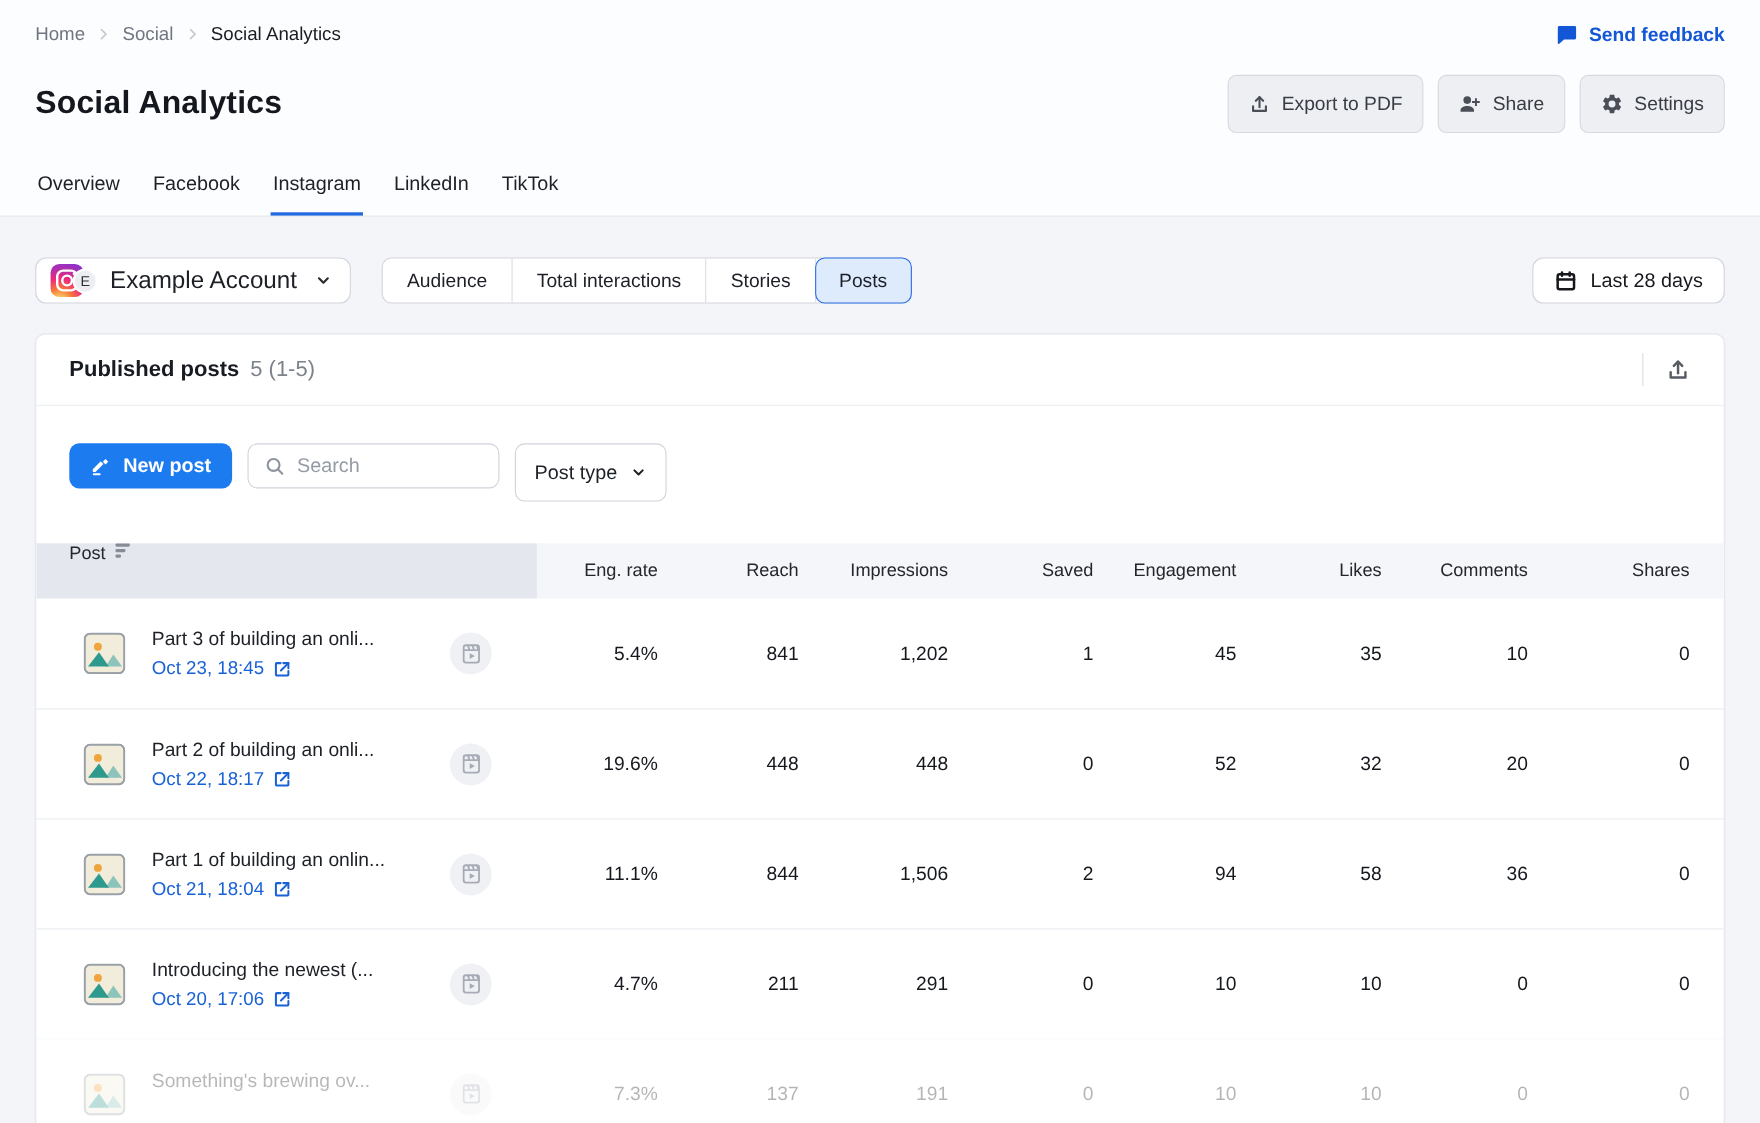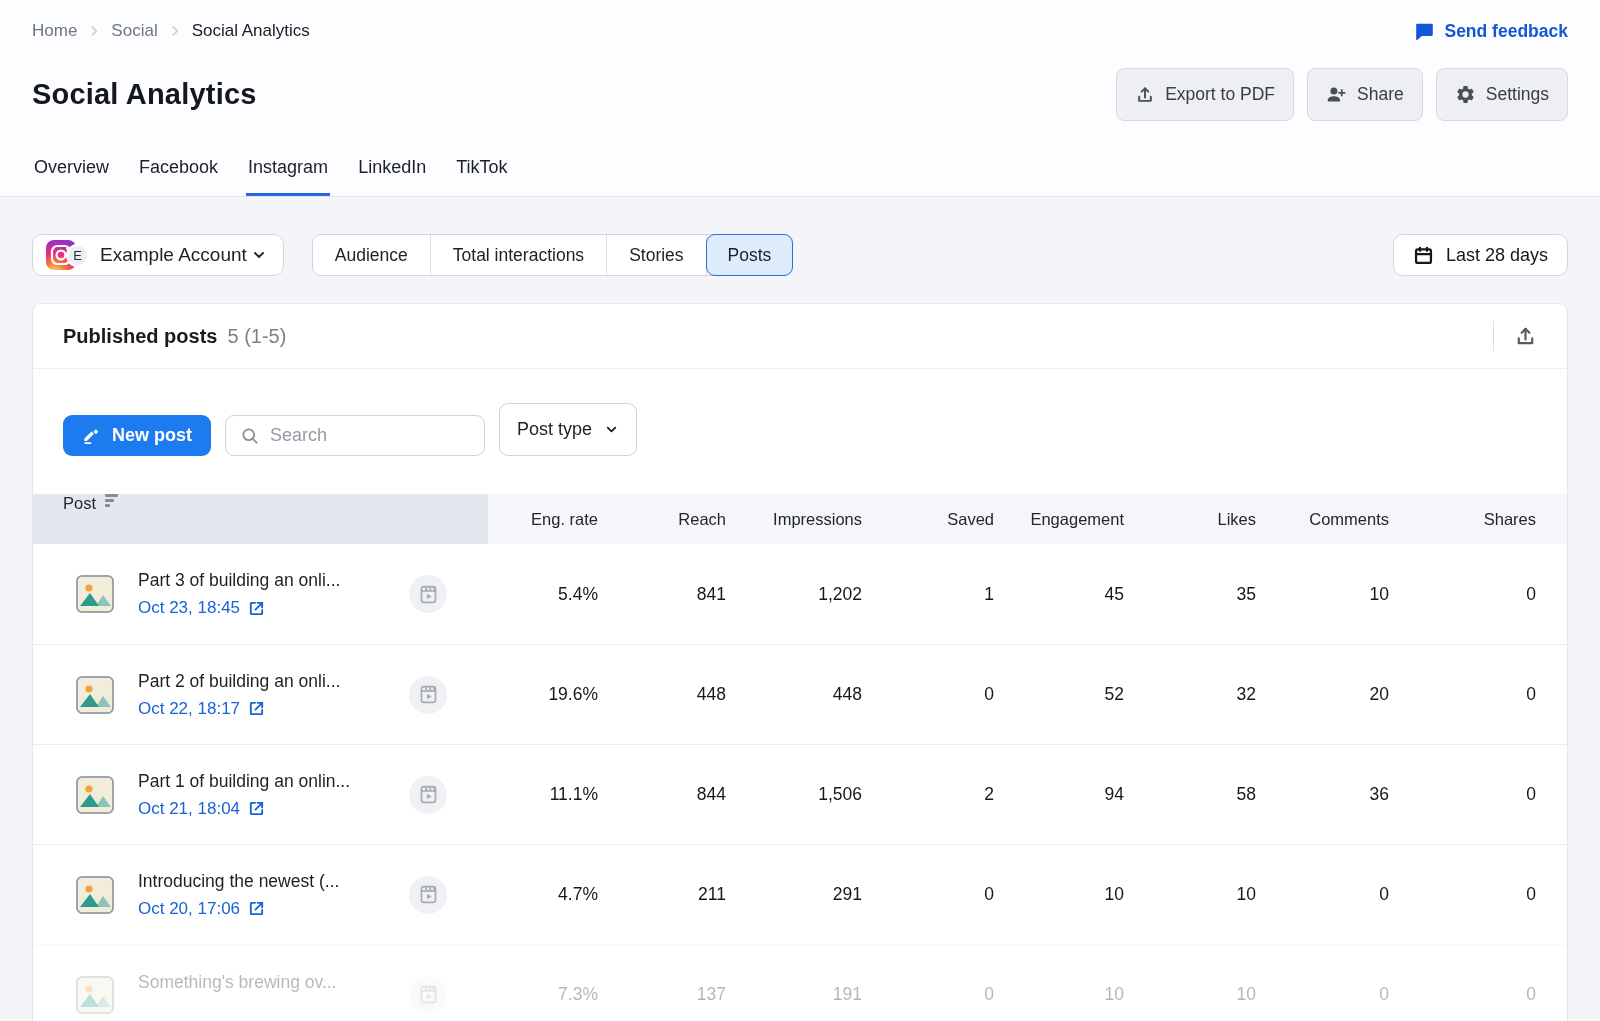--- a/index.html
+++ b/index.html
@@ -43,21 +43,21 @@
   .account-select {
     display:flex; align-items:center; height:42px; padding:0 16px 0 13px;
     background:#fff; border:1px solid #d2d5dd; border-radius:10px; cursor:pointer;
   }
   .ig-wrap { position:relative; width:44px; height:30px; }
   .ig-logo { width:30px; height:30px; border-radius:8px;
     background:radial-gradient(circle at 28% 115%, #fdd56c 8%, #f77638 30%, #ee2a7b 52%, #b62ea8 72%, #8134d1 95%); }
   .ig-badge { position:absolute; left:20px; top:4px; width:23px; height:23px; border-radius:50%;
     background:#eceef2; border:2px solid #fff; display:flex; align-items:center; justify-content:center;
     font-size:13px; color:#2a2d33; }
-  .account-label { font-size:19px; color:#1d2026; margin:0 4px 0 10px; }
+  .account-label { font-size:22px; color:#1d2026; margin:0 16px 0 10px; }
   .account-select .chev { color:#2a2d33; }
 
   .segmented { display:flex; align-items:stretch; height:42px; margin-left:28px;
     background:#fff; border:1px solid #d2d5dd; border-radius:9px; }
   .segment { display:flex; align-items:center; padding:0 22px; font-size:17.5px; color:#1d2026;
     border-right:1px solid #dadde3; cursor:pointer; }
   .segment:last-child { border-right:none; }
   .segment.selected {
     background:#ddebfc; border:1.5px solid #2b6de3; border-radius:9px;
     margin:-1px; padding:0 21px; position:relative;
@@ -70,25 +70,25 @@
   
   .card { margin-top:27px; background:#fff; border:1px solid #e4e6eb; border-radius:9px;
     box-shadow:0 1px 2px rgba(20,24,40,.05); overflow:hidden; }
   .card-header { display:flex; align-items:center; height:65px; padding:0 30px; border-bottom:1px solid #eceef2; }
   .card-title { font-size:20px; font-weight:700; color:#181b21; }
   .card-count { font-size:20px; color:#7c828c; margin-left:10px; }
   .card-header-right { margin-left:auto; display:flex; align-items:center; gap:20px; }
   .v-divider { width:1px; height:30px; background:#d9dce2; }
   .card-export { color:#565b64; cursor:pointer; }
 
-  .toolbar { display:flex; align-items:flex-end; gap:14px; padding:34px 30px 38px 30px; }
+  .toolbar { display:flex; align-items:flex-start; gap:14px; padding:34px 30px 38px 30px; }
   .primary-btn { display:flex; align-items:center; gap:11px; height:41px; padding:0 19px;
     background:#1d7bf0; border:none; border-radius:9px; color:#fff; font-size:18px; font-weight:600;
     font-family:"Liberation Sans",sans-serif; cursor:pointer; }
-  .search-box { display:flex; align-items:center; width:260px; height:41px; padding:0 14px;
+  .search-box { display:flex; align-items:center; width:229px; height:41px; padding:0 14px;
     background:#fff; border:1px solid #cfd3da; border-radius:9px; }
   .search-box input { border:none; outline:none; width:100%; margin-left:11px; font-size:18px;
     font-family:"Liberation Sans",sans-serif; color:#1d2026; background:transparent; }
   .search-box input::placeholder { color:#959ba5; }
   .search-box .icn { color:#8d939d; }
   .dropdown-btn { display:flex; align-items:center; gap:12px; height:53px; padding:0 17px;
     background:#fff; border:1px solid #cfd3da; border-radius:9px; font-size:18px; color:#1d2026; cursor:pointer; }
 
   
   .grid-row { display:grid; grid-template-columns:455px 110px 128px 136px 132px 130px 132px 133px 1fr; align-items:center; }

